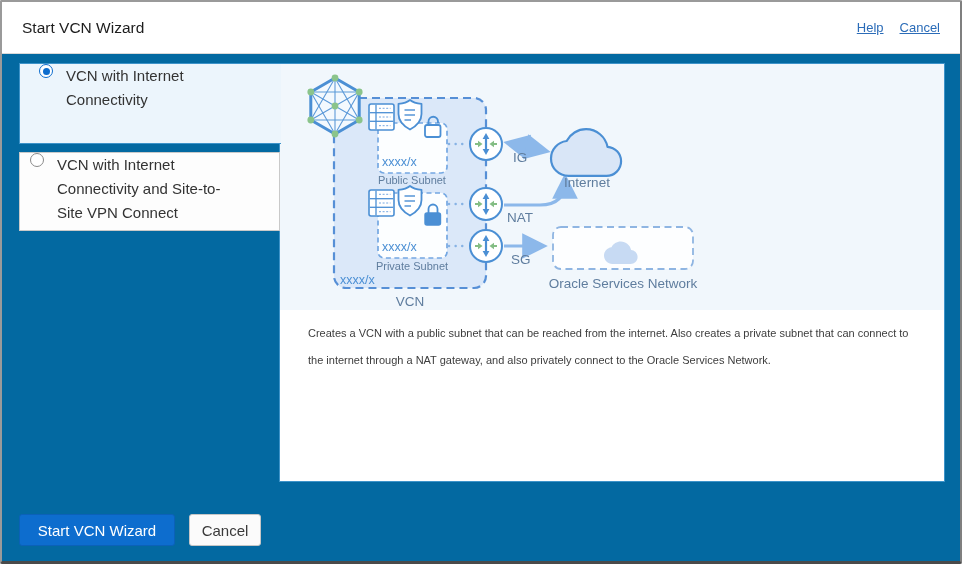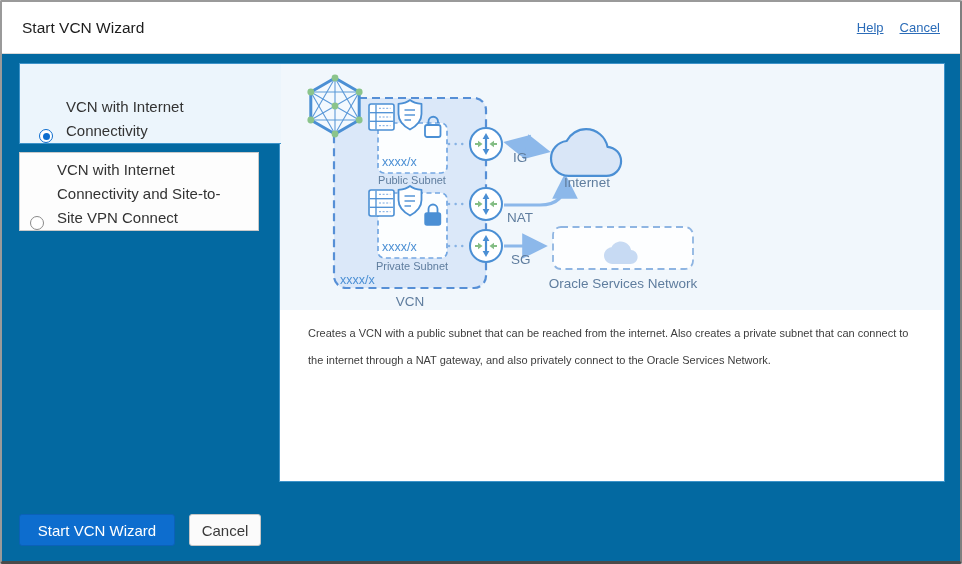--- a/index.html
+++ b/index.html
@@ -17,23 +17,23 @@
   .header .links a{font-size:13px;color:#2b6cb8;text-decoration:underline;cursor:pointer;}
   
   .panel{position:absolute;left:277px;top:61px;width:666px;height:419px;border:1px solid #3d93c9;background:#ffffff;}
   .diagram-zone{position:absolute;left:0;top:0;width:664px;height:246px;background:#f1f7fc;}
   .diagram-svg{position:absolute;left:0;top:0;}
   .desc{position:absolute;left:28px;top:256px;width:614px;font-size:11px;line-height:27px;color:#3d3d3d;}
   .desc p{margin:0 0 11px 0;}
   .desc p:last-child{margin:0;}
   .desc strong{color:#222;}
   
-  .card{position:absolute;display:flex;align-items:flex-end;gap:13px;padding-left:19px;cursor:pointer;}
+  .card{position:absolute;display:flex;align-items:flex-start;gap:13px;padding-left:19px;cursor:pointer;}
   .card-selected{left:17px;top:61px;width:262px;height:81px;background:#ecf5fc;border:1px solid #3d93c9;border-right:none;}
-  .card-unselected{left:17px;top:150px;width:240px;height:79px;background:#fdfdfd;border:1px solid #c9c9c9;padding-left:10px;}
+  .card-unselected{left:17px;top:150px;width:261px;height:79px;background:#fdfdfd;border:1px solid #c9c9c9;padding-left:10px;}
   .card .label{width:182px;font-size:15px;line-height:24px;color:#333;}
   .radio{flex:0 0 auto;width:14px;height:14px;border-radius:50%;position:relative;background:#fff;}
   .radio.checked{border:1.5px solid #0d6dce;}
   .radio.checked::after{content:"";position:absolute;left:2.5px;top:2.5px;width:7px;height:7px;border-radius:50%;background:#0d6dce;}
   .radio.unchecked{border:1.5px solid #8a8a8a;}
   
   .btn{position:absolute;top:512px;height:32px;border-radius:3px;font-size:15px;font-family:"Liberation Sans",sans-serif;cursor:pointer;}
   .btn-primary{left:17px;width:156px;background:#0d6dce;border:1px solid #0b61b8;color:#ffffff;}
   .btn-secondary{left:187px;width:72px;background:#fbfbfb;border:1px solid #c6c6c6;color:#3a3a3a;}
   

